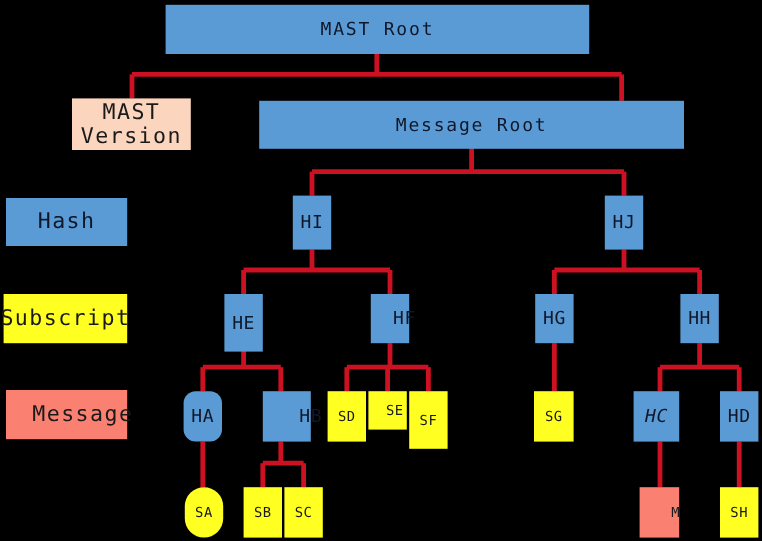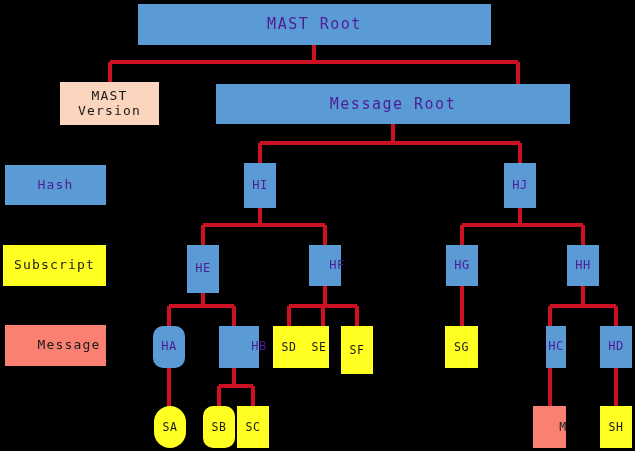--- a/index.html
+++ b/index.html
@@ -24,28 +24,28 @@
   .node {
     position: absolute;
     display: flex;
     align-items: center;
     justify-content: center;
     text-align: center;
     line-height: 1.1;
     z-index: 2;
     white-space: pre-line;
   }
-  .n-hash   { background: #5b9bd5; color: #4c1d95; }
+  .n-hash   { background: #5b9bd5; color: #0f172a; }
   .n-sub    { background: #ffff22; color: #1a1a1a; }
   .n-msg    { background: #fa8072; color: #1a1a1a; padding-left: 27px; }
   .n-ver    { background: #fbd5bd; color: #1a1a1a; }
 
   .big      { font-size: 15px; letter-spacing: 1.5px; }
-  .mid      { font-size: 13px; letter-spacing: 1.2px; }
-  .small    { font-size: 12px; letter-spacing: 0.5px; }
+  .mid      { font-size: 18px; letter-spacing: 1.2px; }
+  .small    { font-size: 15px; letter-spacing: 0.5px; }
   .tiny     { font-size: 11.5px; letter-spacing: 0.5px; }
 </style>
 </head>
 <body>
 
 <div id="canvas">
 
   <svg id="edges" viewBox="0 0 635 451" width="635" height="451">
     <g stroke="#cc1122" stroke-width="4" fill="none" stroke-linecap="butt">
 
@@ -115,28 +115,28 @@
 
   <div class="node n-hash small" style="left:187px; top:245px; width:32px; height:48px;">HE</div>
   <div class="node n-hash small" style="left:309px; top:245px; width:32px; height:41px;padding-left:24px;">HF</div>
   <div class="node n-hash small" style="left:446px; top:245px; width:32px; height:41px;">HG</div>
   <div class="node n-hash small" style="left:567px; top:245px; width:32px; height:41px;">HH</div>
 
   <div class="node n-hash small" style="left:153px; top:326px; width:32px; height:42px;border-radius:10px;">HA</div>
   <div class="node n-hash small" style="left:219px; top:326px; width:32px; height:42px;padding-left:40px;">HB</div>
 
   <div class="node n-sub tiny" style="left:273px; top:326px; width:32px; height:42px;">SD</div>
-  <div class="node n-sub tiny" style="left:297px; top:326px; width:32px; height:42px;padding-left:12px;">SE</div>
+  <div class="node n-sub tiny" style="left:307px; top:326px; width:32px; height:32px;padding-left:12px;">SE</div>
   <div class="node n-sub tiny" style="left:341px; top:326px; width:32px; height:48px;">SF</div>
 
   <div class="node n-sub tiny" style="left:445px; top:326px; width:33px; height:42px;">SG</div>
 
-  <div class="node n-hash small" style="left:546px; top:326px; width:20px; height:42px;">HC</div>
+  <div class="node n-hash small" style="left:528px; top:326px; width:38px; height:42px;font-style:italic;">HC</div>
   <div class="node n-hash small" style="left:600px; top:326px; width:32px; height:42px;">HD</div>
 
   <div class="node n-sub tiny" style="left:154px; top:406px; width:32px; height:42px;border-radius:16px;">SA</div>
-  <div class="node n-sub tiny" style="left:203px; top:406px; width:32px; height:42px;border-radius:10px;">SB</div>
+  <div class="node n-sub tiny" style="left:203px; top:406px; width:32px; height:42px;">SB</div>
   <div class="node n-sub tiny" style="left:237px; top:406px; width:32px; height:42px;">SC</div>
 
   <div class="node n-msg tiny" style="left:533px; top:406px; width:33px; height:42px;">M</div>
   <div class="node n-sub tiny" style="left:600px; top:406px; width:32px; height:42px;">SH</div>
 
 </div>
 
 </body></html>

